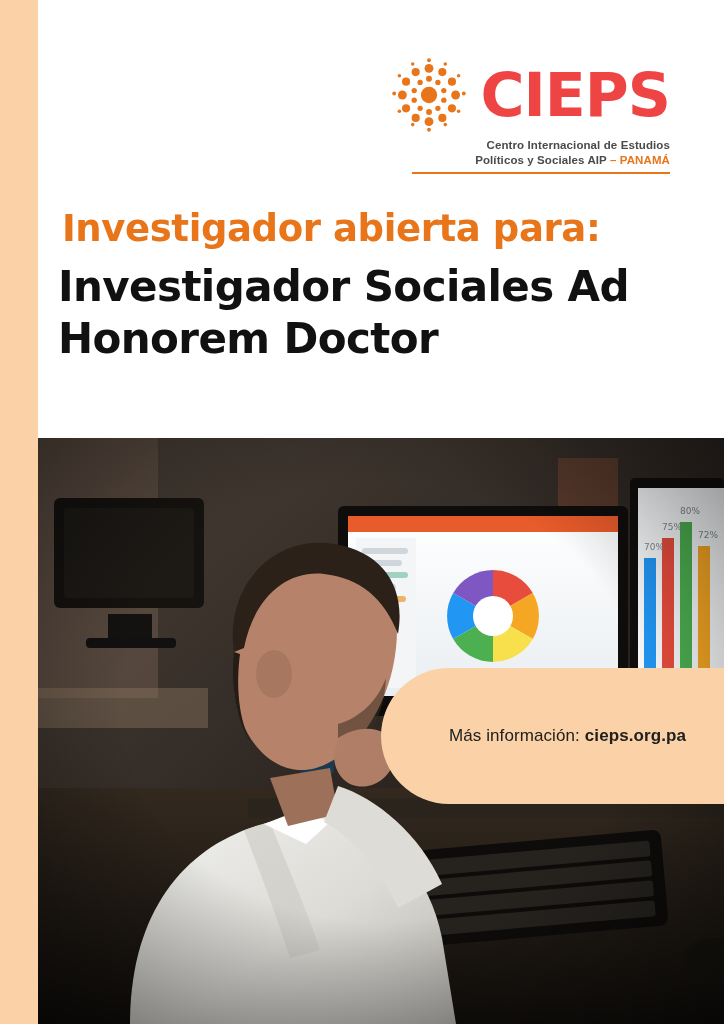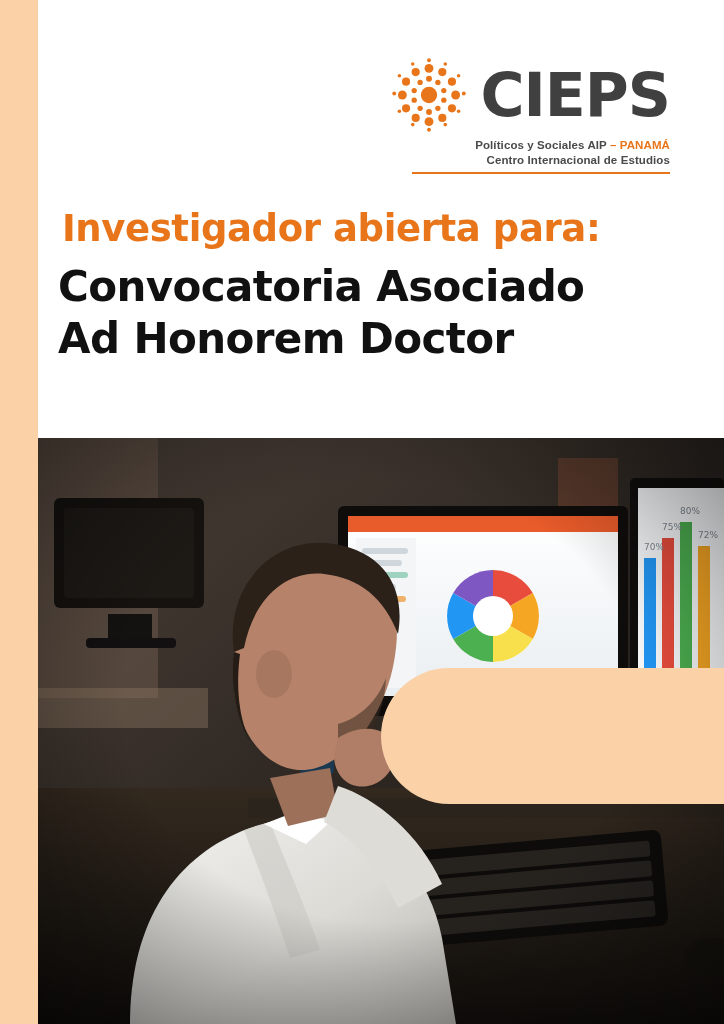--- a/index.html
+++ b/index.html
@@ -43,21 +43,21 @@
   .logo-mark {
     width: 74px;
     height: 74px;
     flex: 0 0 auto;
   }
   .logo-word {
     font-family: "DejaVu Sans", sans-serif;
     font-weight: 700;
     font-size: 60px;
     letter-spacing: -1px;
-    color: #404040;
+    color: #ef4444;
     line-height: 0.9;
   }
   .logo-sub {
     text-align: right;
     margin-top: 6px;
     color: #4a4a4a;
     font-size: 11.5px;
     font-weight: 700;
     line-height: 1.32;
     letter-spacing: .1px;
@@ -196,29 +196,29 @@
               <circle cx="10" cy="72" r="2.4"></circle>
             <circle cx="3" cy="48" r="2.6"></circle>
               <circle cx="10" cy="24" r="2.4"></circle>
               <circle cx="28" cy="8" r="2.4"></circle>
           </g>
         </svg>
       </span>
       <span class="logo-word">CIEPS</span>
     </div>
     <div class="logo-sub">
+      <div>Centro Internacional de Estudios</div>
       <div><span>Políticos y Sociales AIP </span><span class="accent">– PANAMÁ</span></div>
-      <div>Centro Internacional de Estudios</div>
     </div>
     <div class="logo-rule"></div>
   </div>
 
   <div class="title-block">
     <p class="kicker">Investigador abierta para:</p>
-    <h1 class="headline">Convocatoria Asociado Ad Honorem Doctor</h1>
+    <h1 class="headline">Investigador Sociales Ad Honorem Doctor</h1>
   </div>
 
   <div class="photo">
     <svg class="photo-svg" viewBox="0 0 686 586" preserveAspectRatio="xMidYMid slice" aria-hidden="true">
       <defs>
         <linearGradient id="bgWall" x1="0" y1="0" x2="1" y2="1">
           <stop offset="0" stop-color="#4b4038"></stop>
           <stop offset="0.5" stop-color="#2e2722"></stop>
           <stop offset="1" stop-color="#191512"></stop>
         </linearGradient>
@@ -321,15 +321,19 @@
 
       <path d="M300 300 C322 286 348 288 356 306 C362 322 350 344 330 348 C310 352 296 336 296 318 Z" fill="#b07e66"></path>
 
       <path d="M300 348 C338 360 382 396 404 446 L360 470 C338 424 312 398 286 384 Z" fill="#dedcd7"></path>
 
       <rect x="0" y="0" width="686" height="586" fill="url(#vig)"></rect>
     </svg>
   </div>
 
   <div class="info-pill">
+    <div class="info-line">
+      <span>Más información:</span>
+      <b>cieps.org.pa</b>
+    </div>
   </div>
 
 </div>
 
 </body></html>

